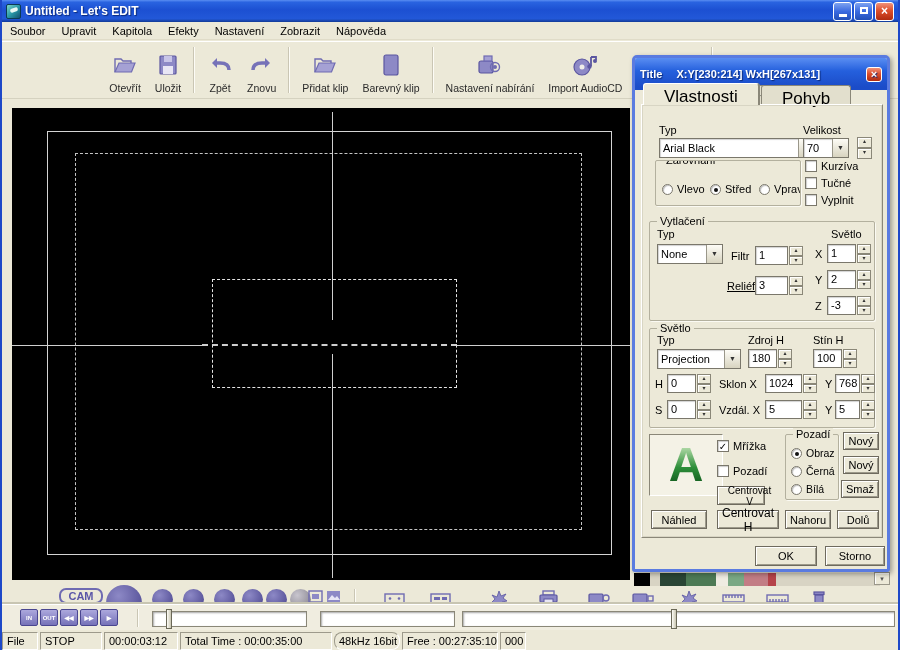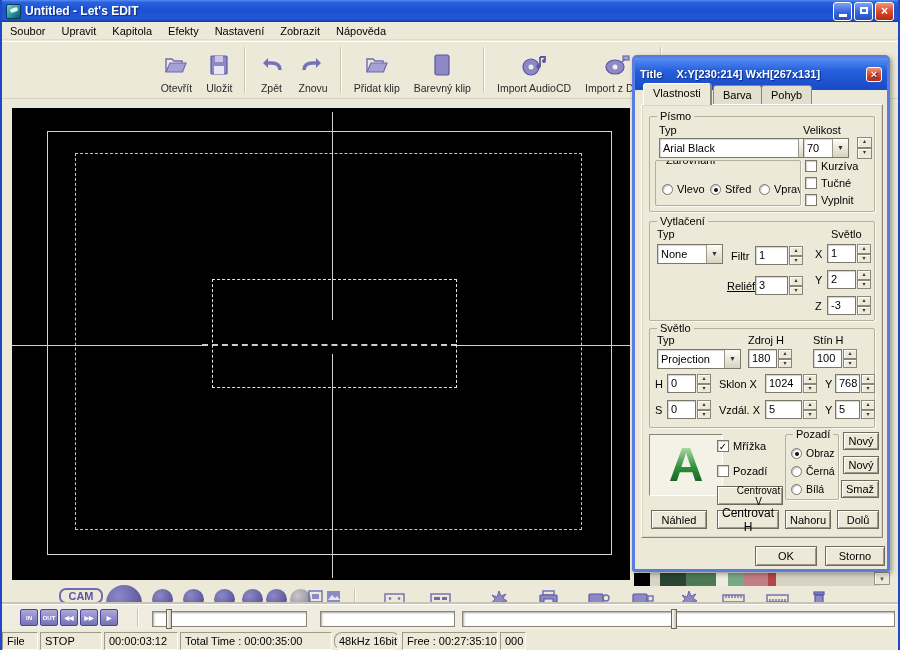--- a/index.html
+++ b/index.html
@@ -53,21 +53,21 @@
   .dialog { position:absolute; left:630px; top:55px; width:258px; height:517px; background:#ece9d8;
     border:3px solid #5a7be0; border-radius:5px 5px 3px 3px; box-shadow:2px 2px 5px rgba(0,0,0,.35); }
   .dtitle { position:absolute; left:0; top:0; width:100%; height:32px;
     background:linear-gradient(180deg,#5a8ef2 0%,#2560dd 40%,#1b4cc8 90%);
     border-radius:2px 2px 0 0; display:flex; align-items:center; padding:0 5px;
     color:#fff; font-weight:bold; font-size:11px; text-shadow:1px 1px 1px #0a2a7a; }
   .dtitle .dcoords { margin-left:14px; font-weight:bold; }
   .dclose { margin-left:auto; width:16px; height:15px; border-radius:3px; border:1px solid #fff;
     background:linear-gradient(180deg,#f0927a 0%,#dd4f2b 45%,#b02c10 100%);
     color:#fff; font-weight:bold; font-size:11px; line-height:13px; text-align:center; }
-  .tab { position:absolute; height:20px; padding:3px 9px 0; font-size:11px;
+  .tab { position:absolute; height:20px; padding:3px 20px 0; font-size:17px;
     border:1px solid #8a8778; border-bottom:none; border-radius:3px 3px 0 0; background:#e2dfcd; }
   .tab.active { background:#ece9d8; height:22px; z-index:3; border-color:#fff #8a8778 transparent #fff;
     box-shadow:1px 0 0 #8a8778; }
   .tabpage { position:absolute; left:6px; top:46px; width:242px; height:434px;
     border:1px solid; border-color:#fff #8a8778 #8a8778 #fff; box-shadow:0 0 0 1px #d8d5c4 inset; }
 
   .grp { position:absolute; border:1px solid #b3b09e; border-radius:2px;
     box-shadow:1px 1px 0 #fbfaf3; }
   .legend { position:absolute; top:-7px; left:7px; background:#ece9d8; padding:0 3px; font-size:11px; }
   .lbl { position:absolute; font-size:11px; white-space:nowrap; }
@@ -227,20 +227,31 @@
         <svg width="22" height="24">
             <rect class="fl2" x="4" y="2" width="14" height="20" rx="2"></rect>
           </svg>
         </span>
       <span class="tlbl">Barevný klip</span>
     </div>
     <div class="tsep"></div>
     <div class="tbtn">
       <span class="ticon">
         <svg width="28" height="24">
+            <rect class="fl2" x="3" y="8" width="14" height="12" rx="2"></rect>
+            <rect class="fl" x="8" y="3" width="8" height="5"></rect>
+            <circle class="st" cx="19" cy="14" r="4.5" fill="#c8c5e8"></circle>
+            <circle cx="19" cy="14" r="2" fill="#6f6bb2"></circle>
+          </svg>
+        </span>
+      <span class="tlbl">Nastavení nabírání</span>
+    </div>
+    <div class="tbtn">
+      <span class="ticon">
+        <svg width="28" height="24">
             <circle class="fl2" cx="11" cy="14" r="8"></circle>
             <circle cx="11" cy="14" r="2.5" fill="#efeee8"></circle>
             <path d="M20 4 v9" stroke="#5b56a0" stroke-width="1.8" fill="none"></path>
             <path d="M20 4 h5 v3" stroke="#5b56a0" stroke-width="1.8" fill="none"></path>
             <circle cx="18.5" cy="13.5" r="2.2" fill="#5b56a0"></circle>
             <circle cx="24" cy="8" r="2" fill="#5b56a0"></circle>
           </svg>
         </span>
       <span class="tlbl">Import AudioCD</span>
     </div>
@@ -390,23 +401,20 @@
       <span>Title</span>
       <span class="dcoords">X:Y[230:214] WxH[267x131]</span>
       <div class="dclose">×</div>
     </div>
 
     <div class="tab active" style="left:8px; top:25px;">Vlastnosti</div>
     <div class="tab" style="left:78px; top:27px;">Barva</div>
     <div class="tab" style="left:126px; top:27px;">Pohyb</div>
     <div class="tabpage"></div>
 
-    <div class="grp" style="left:14px; top:58px; width:226px; height:96px;">
-      <span class="legend">Písmo</span>
-    </div>
     <span class="lbl" style="left:24px; top:66px;">Typ</span>
     <div class="combo" style="left:24px; top:80px; width:156px;">
       <div class="cv">Arial Black</div>
       <div class="cbtn">▼</div>
     </div>
     <span class="lbl" style="left:168px; top:66px;">Velikost</span>
     <div class="combo" style="left:168px; top:80px; width:46px;">
       <div class="cv">70</div>
       <div class="cbtn">▼</div>
     </div>
@@ -571,21 +579,21 @@
       <span class="letterA">A</span>
     </div>
     <div class="cb" style="left:82px; top:382px;">
       <div class="box">✓</div>
         <span>Mřížka</span>
       </div>
     <div class="cb" style="left:82px; top:407px;">
       <div class="box"></div>
         <span>Pozadí</span>
       </div>
-    <div class="btn" style="left:82px; top:428px; width:66px; height:19px; font-size:10px;padding-left:17px;">Centrovat V</div>
+    <div class="btn" style="left:82px; top:428px; width:48px; height:19px; font-size:10px;padding-left:17px;">Centrovat V</div>
 
     <div class="grp" style="left:150px; top:376px; width:54px; height:66px;">
       <span class="legend">Pozadí</span>
       <div class="radio sel" style="left:5px; top:12px; font-size:10.5px;">
         <div class="cir"></div>
           <span>Obraz</span>
         </div>
       <div class="radio" style="left:5px; top:30px; font-size:10.5px;">
         <div class="cir"></div>
           <span>Černá</span>

